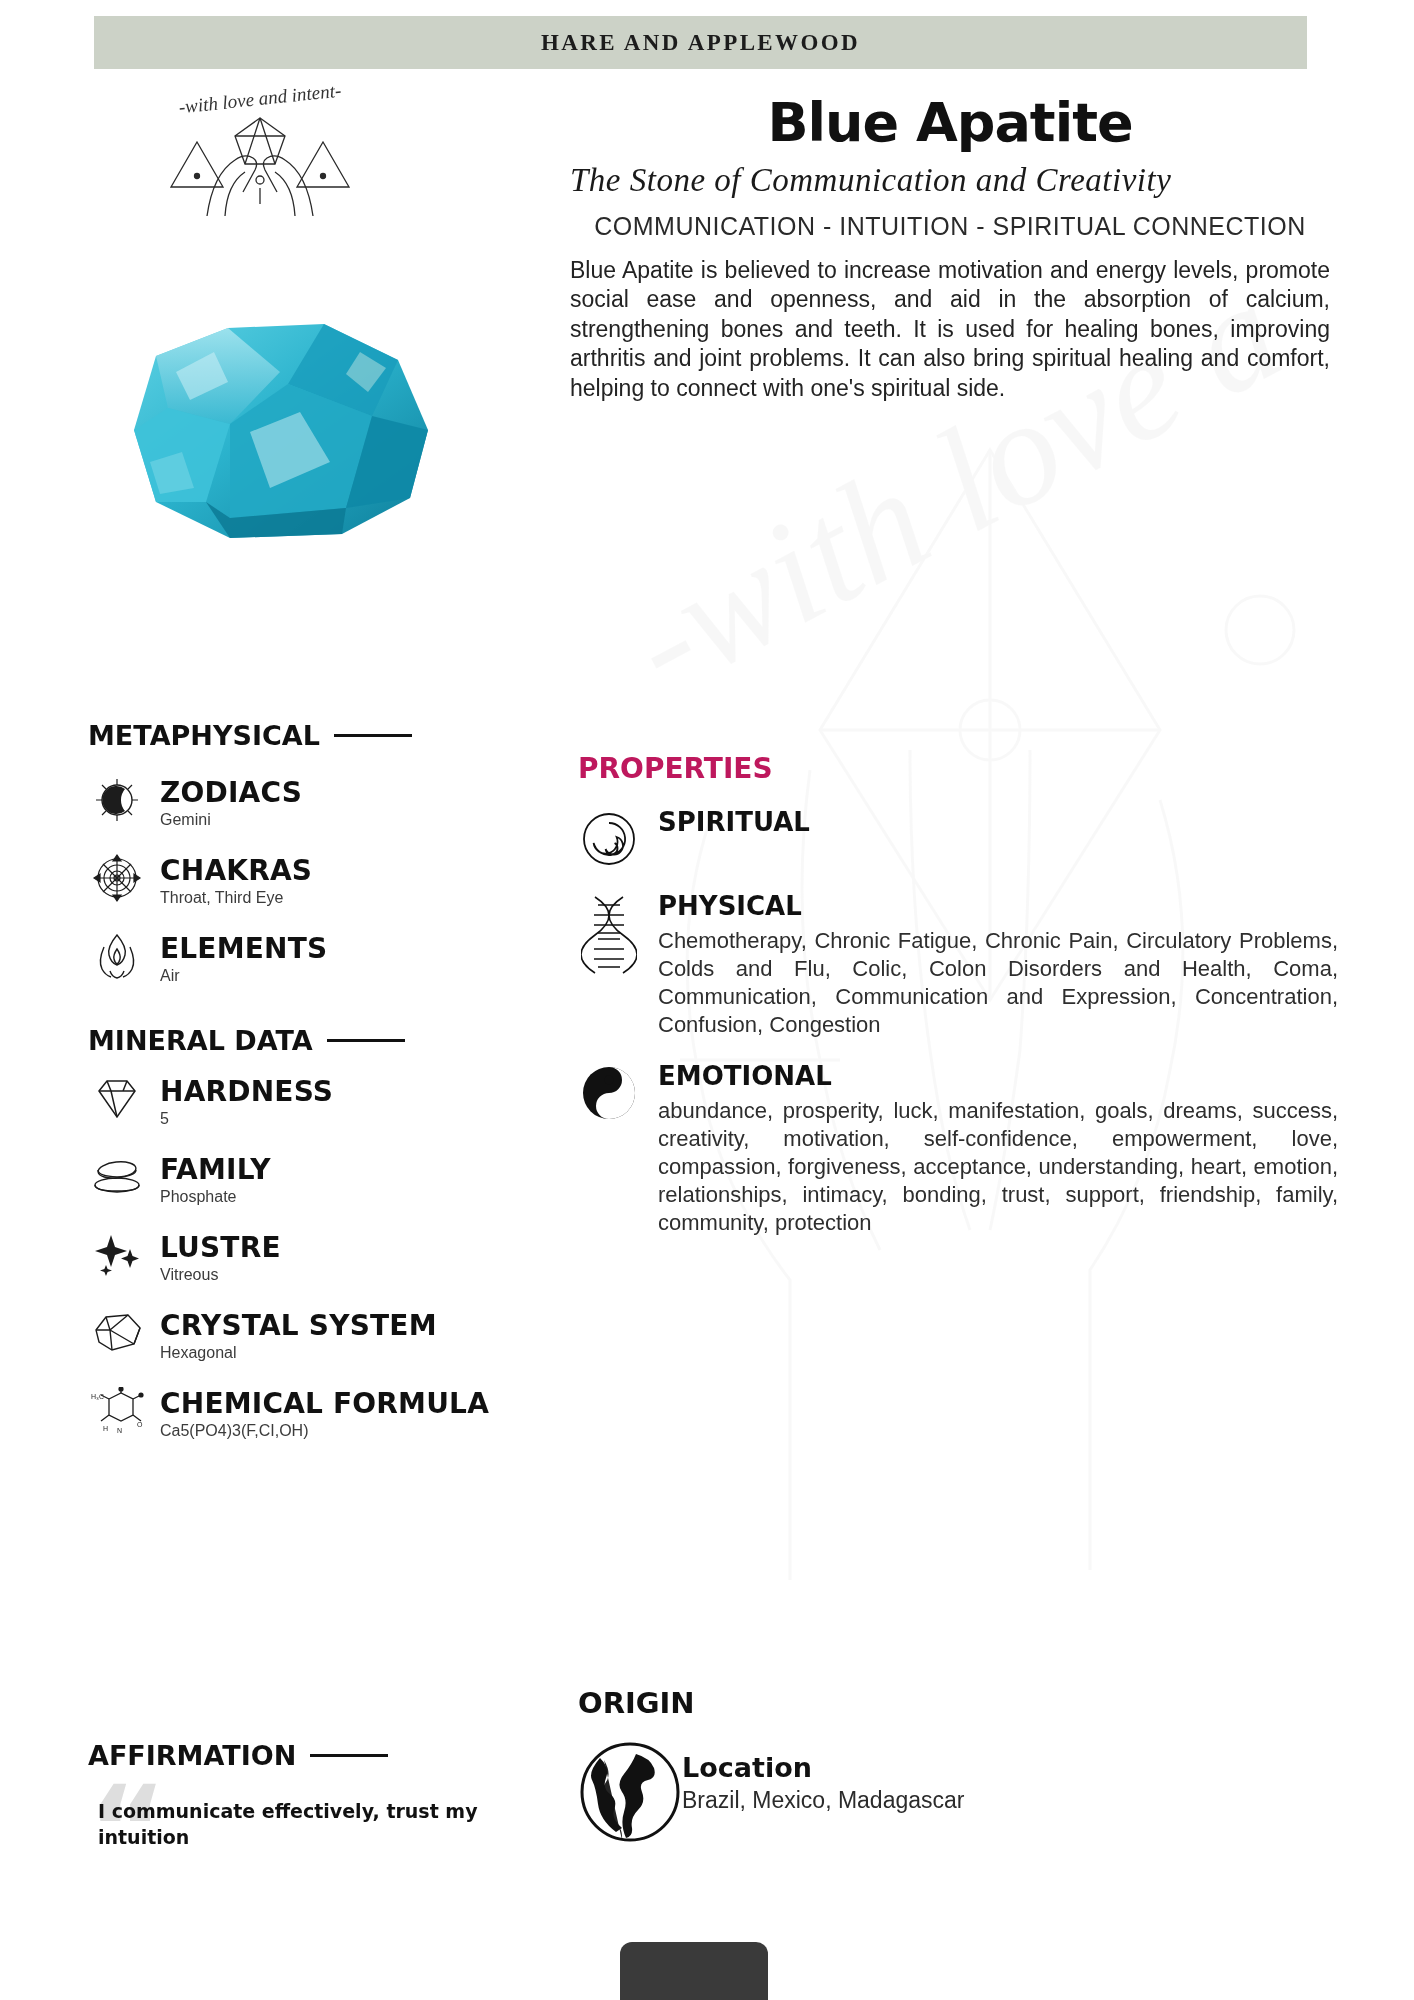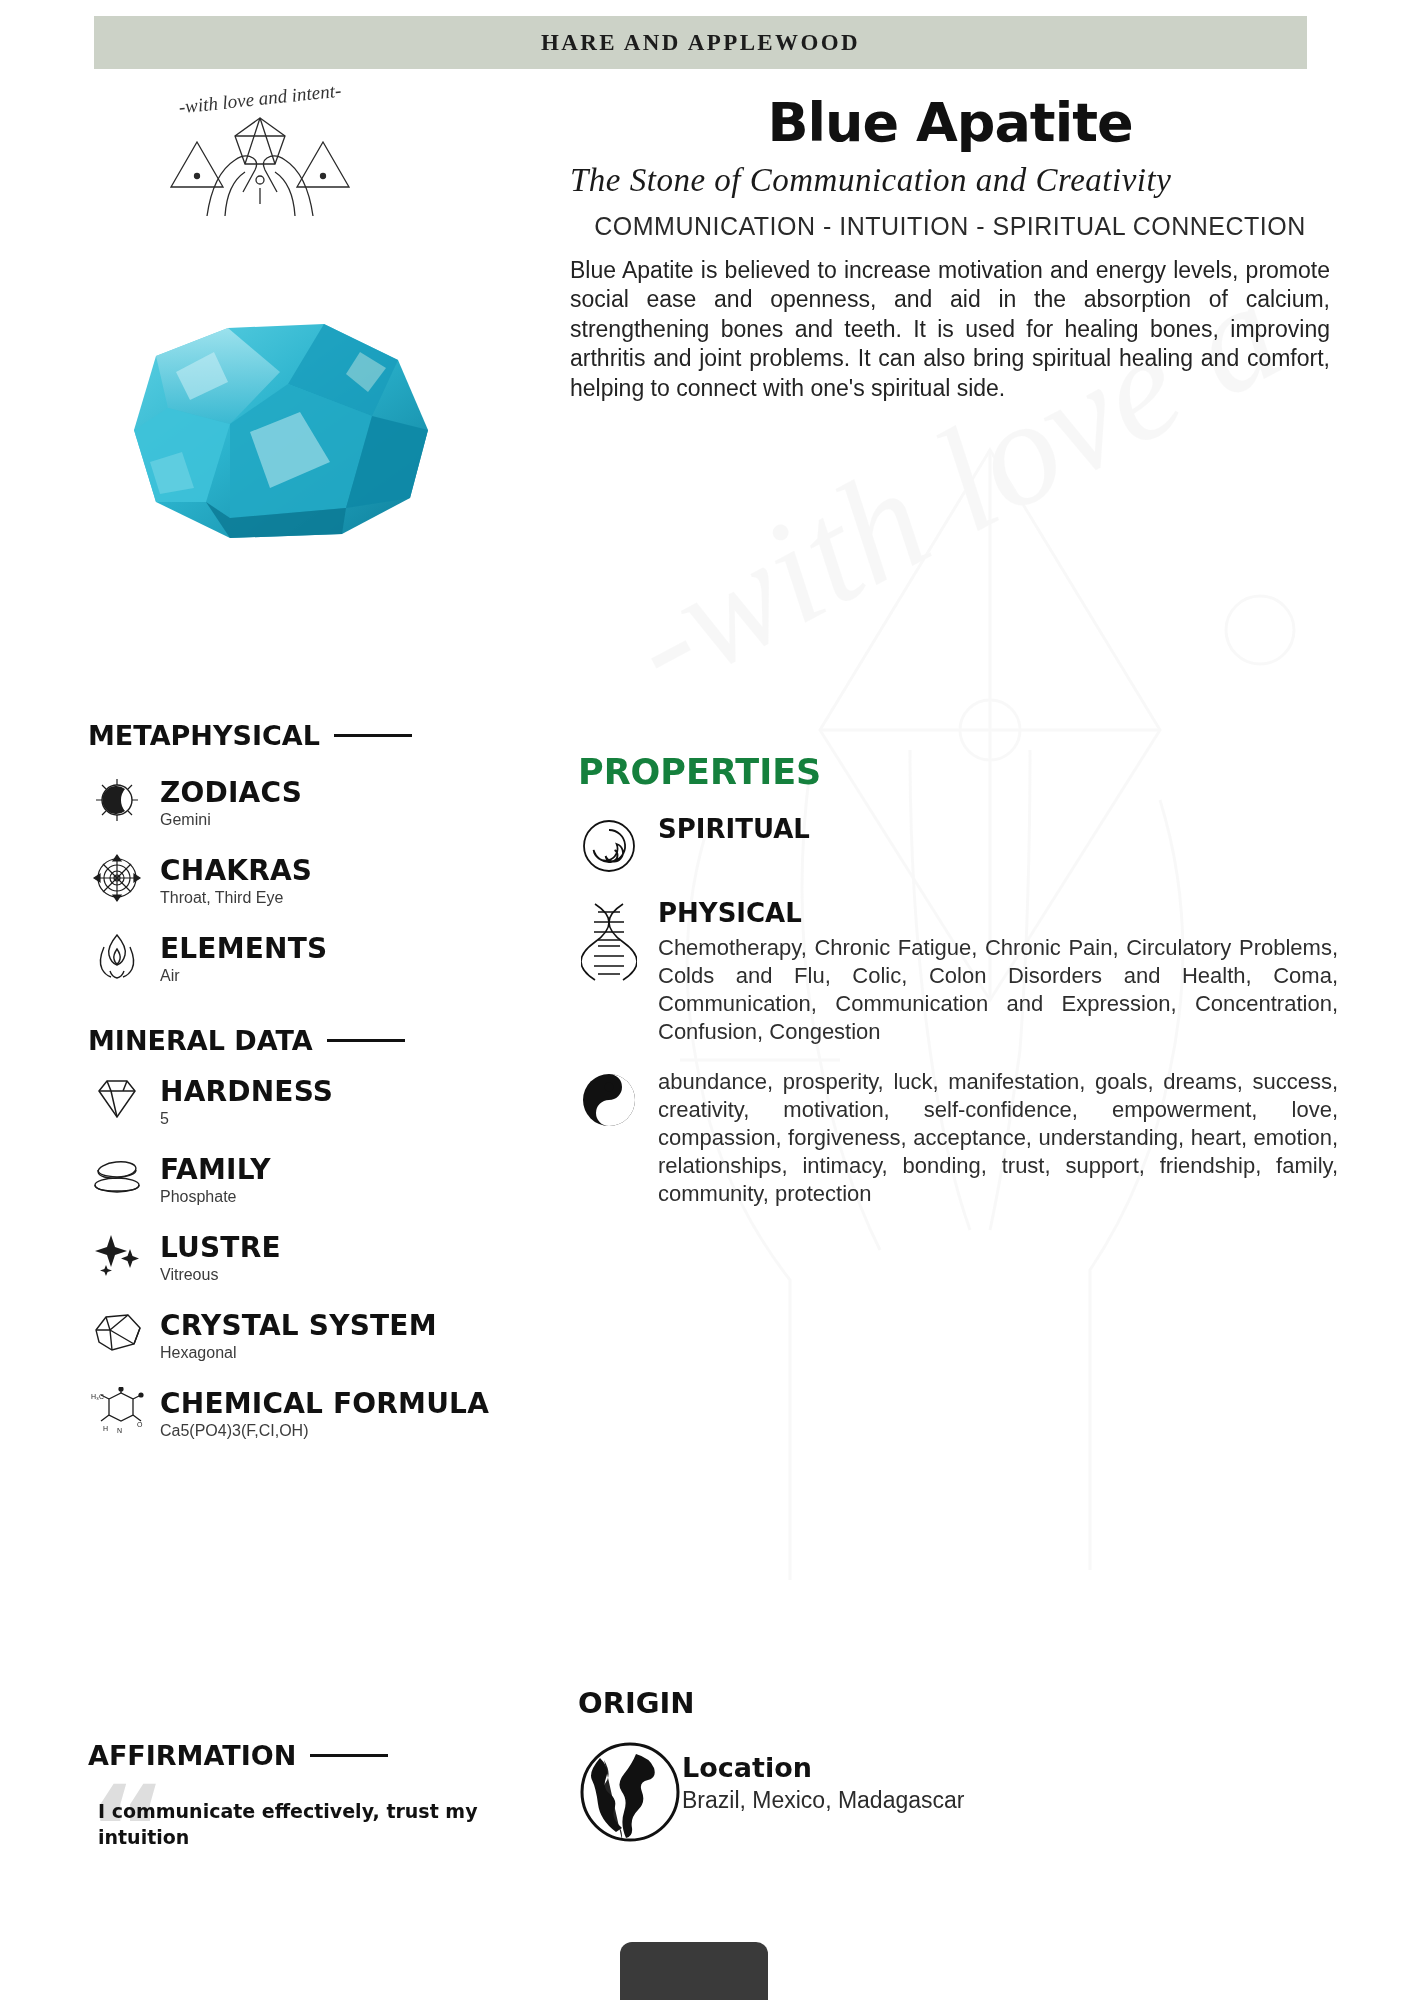--- a/index.html
+++ b/index.html
@@ -224,22 +224,22 @@
   
   .right-col {
     position: absolute;
     left: 578px; top: 752px;
     width: 760px;
     z-index: 3;
   }
   .prop-title {
     font-family: "DejaVu Sans", sans-serif;
     font-weight: bold;
-    font-size: 35px;
-    color: #15803d;
+    font-size: 28px;
+    color: #be185d;
   }
   .prop-item {
     display: flex;
     gap: 18px;
     margin-top: 22px;
   }
   .prop-icon {
     flex: 0 0 62px;
     width: 62px; height: 62px;
     display: flex; align-items: flex-start; justify-content: center;
@@ -580,20 +580,21 @@
     <div class="prop-item">
       <div class="prop-icon">
         <svg width="56" height="56" viewBox="0 0 56 56">
           <circle cx="28" cy="28" r="26" fill="#111"></circle>
           <path d="M28 2 a26 26 0 0 1 0 52 a13 13 0 0 1 0 -26 a13 13 0 0 0 0 -26 z" fill="#fff"></path>
           <circle cx="28" cy="15" r="4.5" fill="#111"></circle>
           <circle cx="28" cy="41" r="4.5" fill="#fff"></circle>
         </svg>
       </div>
       <div class="prop-body">
+        <div class="prop-label">EMOTIONAL</div>
         <div class="prop-text">abundance, prosperity, luck, manifestation, goals, dreams, success, creativity, motivation, self-confidence, empowerment, love, compassion, forgiveness, acceptance, understanding, heart, emotion, relationships, intimacy, bonding, trust, support, friendship, family, community, protection</div>
       </div>
     </div>
   </div>
 
   <div class="origin-block">
     <div class="origin-title">ORIGIN</div>
     <div class="origin-row">
       <div class="globe-wrap">
         <svg width="104" height="104" viewBox="0 0 104 104" fill="none" stroke="#111" stroke-width="3">

